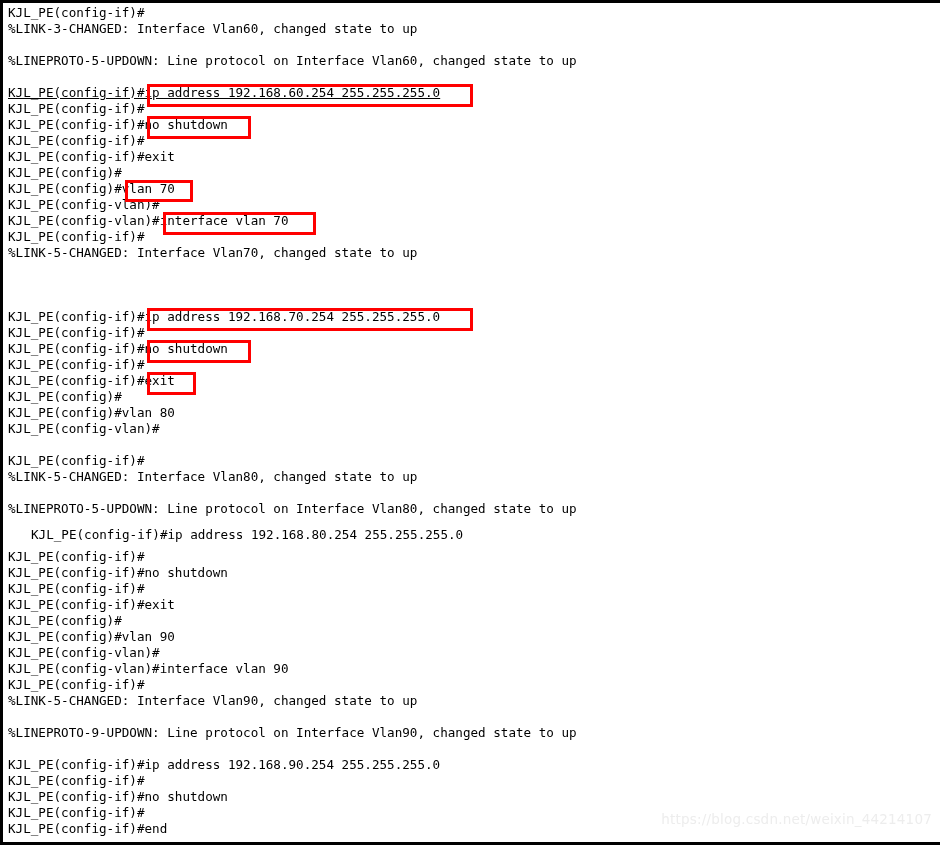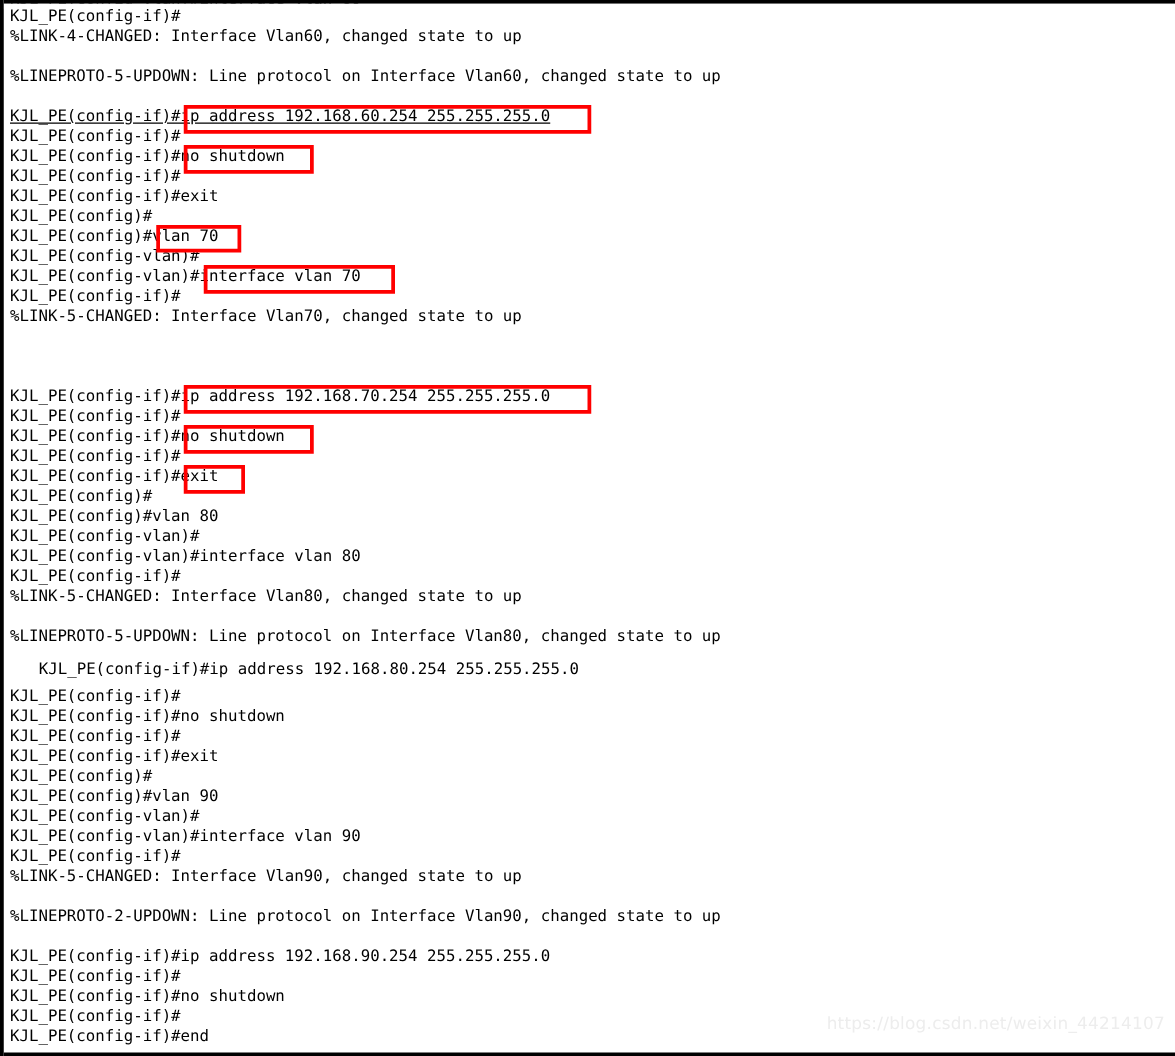--- a/index.html
+++ b/index.html
@@ -83,21 +83,21 @@
 </head>
 <body>
 
 <div id="screen">
 
   <div id="top-rule"></div>
 
   <div id="terminal">
       <div class="term-line" style="top: -9px;">KJL_PE(config-vlan)#interface vlan 60</div>
       <div class="term-line" style="top: 5px;">KJL_PE(config-if)#</div>
-      <div class="term-line" style="top: 21px;">%LINK-4-CHANGED: Interface Vlan60, changed state to up</div>
+      <div class="term-line" style="top: 21px;">%LINK-3-CHANGED: Interface Vlan60, changed state to up</div>
       <div class="term-line blank" style="top: 37px;">&nbsp;</div>
       <div class="term-line" style="top: 53px;">%LINEPROTO-5-UPDOWN: Line protocol on Interface Vlan60, changed state to up</div>
       <div class="term-line blank" style="top: 69px;">&nbsp;</div>
       <div class="term-line" style="top: 85px; text-decoration: underline;">KJL_PE(config-if)#ip address 192.168.60.254 255.255.255.0</div>
       <div class="term-line" style="top: 101px;">KJL_PE(config-if)#</div>
       <div class="term-line" style="top: 117px;">KJL_PE(config-if)#no shutdown</div>
       <div class="term-line" style="top: 133px;">KJL_PE(config-if)#</div>
       <div class="term-line" style="top: 149px;">KJL_PE(config-if)#exit</div>
       <div class="term-line" style="top: 165px;">KJL_PE(config)#</div>
       <div class="term-line" style="top: 181px;">KJL_PE(config)#vlan 70</div>
@@ -108,39 +108,38 @@
       <div class="term-line blank" style="top: 261px;">&nbsp;</div>
       <div class="term-line blank" style="top: 293px;">&nbsp;</div>
       <div class="term-line" style="top: 309px;">KJL_PE(config-if)#ip address 192.168.70.254 255.255.255.0</div>
       <div class="term-line" style="top: 325px;">KJL_PE(config-if)#</div>
       <div class="term-line" style="top: 341px;">KJL_PE(config-if)#no shutdown</div>
       <div class="term-line" style="top: 357px;">KJL_PE(config-if)#</div>
       <div class="term-line" style="top: 373px;">KJL_PE(config-if)#exit</div>
       <div class="term-line" style="top: 389px;">KJL_PE(config)#</div>
       <div class="term-line" style="top: 405px;">KJL_PE(config)#vlan 80</div>
       <div class="term-line" style="top: 421px;">KJL_PE(config-vlan)#</div>
-      <div class="term-line" style="top: 437px;">KJL_PE(config-vlan)#interface vlan 80</div>
       <div class="term-line" style="top: 453px;">KJL_PE(config-if)#</div>
       <div class="term-line" style="top: 469px;">%LINK-5-CHANGED: Interface Vlan80, changed state to up</div>
       <div class="term-line blank" style="top: 485px;">&nbsp;</div>
       <div class="term-line" style="top: 501px;">%LINEPROTO-5-UPDOWN: Line protocol on Interface Vlan80, changed state to up</div>
       <div class="term-line blank" style="top: 517px;">&nbsp;</div>
       <div class="term-line" style="top: 527px; padding-left: 23px;">KJL_PE(config-if)#ip address 192.168.80.254 255.255.255.0</div>
       <div class="term-line" style="top: 549px;">KJL_PE(config-if)#</div>
       <div class="term-line" style="top: 565px;">KJL_PE(config-if)#no shutdown</div>
       <div class="term-line" style="top: 581px;">KJL_PE(config-if)#</div>
       <div class="term-line" style="top: 597px;">KJL_PE(config-if)#exit</div>
       <div class="term-line" style="top: 613px;">KJL_PE(config)#</div>
       <div class="term-line" style="top: 629px;">KJL_PE(config)#vlan 90</div>
       <div class="term-line" style="top: 645px;">KJL_PE(config-vlan)#</div>
       <div class="term-line" style="top: 661px;">KJL_PE(config-vlan)#interface vlan 90</div>
       <div class="term-line" style="top: 677px;">KJL_PE(config-if)#</div>
       <div class="term-line" style="top: 693px;">%LINK-5-CHANGED: Interface Vlan90, changed state to up</div>
       <div class="term-line blank" style="top: 709px;">&nbsp;</div>
-      <div class="term-line" style="top: 725px;">%LINEPROTO-2-UPDOWN: Line protocol on Interface Vlan90, changed state to up</div>
+      <div class="term-line" style="top: 725px;">%LINEPROTO-9-UPDOWN: Line protocol on Interface Vlan90, changed state to up</div>
       <div class="term-line blank" style="top: 741px;">&nbsp;</div>
       <div class="term-line" style="top: 757px;">KJL_PE(config-if)#ip address 192.168.90.254 255.255.255.0</div>
       <div class="term-line" style="top: 773px;">KJL_PE(config-if)#</div>
       <div class="term-line" style="top: 789px;">KJL_PE(config-if)#no shutdown</div>
       <div class="term-line" style="top: 805px;">KJL_PE(config-if)#</div>
       <div class="term-line" style="top: 821px;">KJL_PE(config-if)#end</div>
     </div>
 
   <div id="highlight-layer">
       <div class="highlight-box" style="left: 144px; top: 84px; width: 326px; height: 23px; border-color: rgb(255, 0, 0);"></div>

